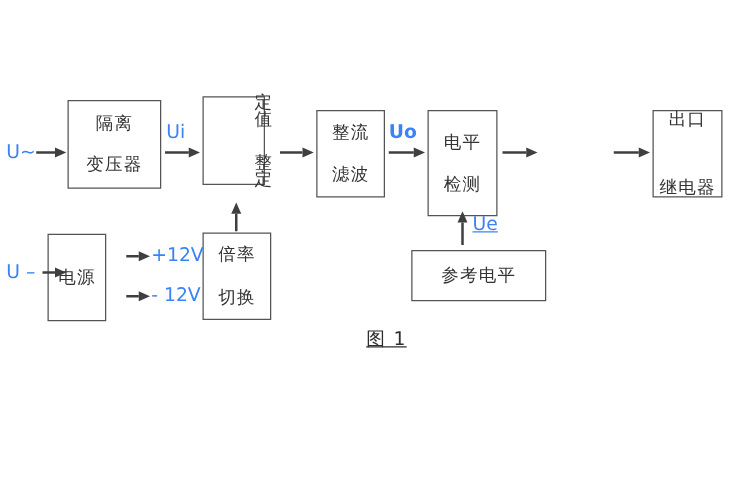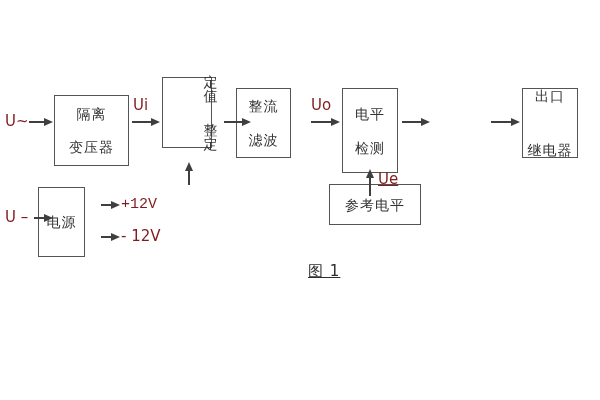--- a/index.html
+++ b/index.html
@@ -9,21 +9,21 @@
     overflow:hidden;
   }
   .box {
     position:absolute; box-sizing:border-box;
     border:1px solid #545454; background:#ffffff;
     display:flex; flex-direction:column; align-items:center; justify-content:center;
     gap:20px; font-size:14px; line-height:1; letter-spacing:1px;
   }
   .box.single { gap:0; }
   .lbl {
-    position:absolute; font-size:15px; line-height:1; color:#7f1d1d;
+    position:absolute; font-size:15px; line-height:1; color:#3b82f6;
     white-space:nowrap;
   }
   .harrow { position:absolute; height:2px; background:#3f3f3f; }
   .harrow::after {
     content:""; position:absolute; left:100%; top:50%; margin-top:-4.5px;
     width:0; height:0;
     border-left:9px solid #3f3f3f;
     border-top:4.5px solid transparent; border-bottom:4.5px solid transparent;
   }
   .varrow { position:absolute; width:2px; background:#3f3f3f; }
@@ -33,71 +33,75 @@
     border-bottom:9px solid #3f3f3f;
     border-left:4.5px solid transparent; border-right:4.5px solid transparent;
   }
   .caption { position:absolute; font-size:15px; color:#2e2e2e; letter-spacing:1px; }
 </style>
 </head>
 <body>
 
 <div class="canvas">
 
-  <div class="box" style="left:54px; top:95px; width:75px; height:71px;gap:19px;">
+  <div class="box" style="left:54px; top:80px; width:75px; height:71px;gap:19px;">
     <span>隔离</span>
     <span>变压器</span>
   </div>
 
   <div class="box" style="left:162px; top:77px; width:43px; height:71px;padding-left:48px;">
     <span>定值</span>
     <span>整定</span>
   </div>
 
-  <div class="box" style="left:236px; top:88px; width:55px; height:70px;">
+  <div class="box" style="left:253px; top:88px; width:55px; height:70px;">
     <span>整流</span>
     <span>滤波</span>
   </div>
 
   <div class="box" style="left:342px; top:88px; width:56px; height:85px;">
     <span>电平</span>
     <span>检测</span>
   </div>
 
 
   <div class="box" style="left:522px; top:88px; width:56px; height:70px;gap:40px;">
     <span>出口</span>
     <span>继电器</span>
   </div>
 
   <div class="box single" style="left:38px; top:187px; width:47px; height:70px;text-align:right;">
     <span>电源</span>
   </div>
 
+  <div class="box" style="left:162px; top:186px; width:55px; height:70px;">
+    <span>倍率</span>
+    <span>切换</span>
+  </div>
 
-  <div class="box single" style="left:329px; top:184px; width:92px; height:41px;">
+  <div class="box single" style="left:329px; top:200px; width:108px; height:41px;">
     <span>参考电平</span>
   </div>
 
   <span class="lbl" style="left:5px; top:114px;">U~</span>
   <span class="lbl" style="left:133px; top:98px;">Ui</span>
-  <span class="lbl" style="left:311px; top:98px;">Uo</span>
+  <span class="lbl" style="left:311px; top:98px;font-weight:bold;">Uo</span>
   <span class="lbl" style="left:5px; top:210px;">U –</span>
-  <span class="lbl" style="left:121px; top:197px;font-family:Liberation Mono, monospace;">+12V</span>
+  <span class="lbl" style="left:121px; top:197px;">+12V</span>
   <span class="lbl" style="left:121px; top:229px;">- 12V</span>
   <span class="lbl" style="left:378px; top:172px;text-decoration:underline;">Ue</span>
 
   <div class="harrow" style="left:29px; top:121px; width:15px;"></div>
   <div class="harrow" style="left:132px; top:121px; width:19px;"></div>
   <div class="harrow" style="left:224px; top:121px; width:18px;"></div>
   <div class="harrow" style="left:311px; top:121px; width:20px;"></div>
   <div class="harrow" style="left:402px; top:121px; width:19px;"></div>
   <div class="harrow" style="left:491px; top:121px; width:20px;"></div>
   <div class="harrow" style="left:34px; top:217px; width:10px;"></div>
   <div class="harrow" style="left:101px; top:204px; width:10px;"></div>
   <div class="harrow" style="left:101px; top:236px; width:10px;"></div>
 
   <div class="varrow" style="left:188px; top:171px; height:14px;"></div>
   <div class="varrow" style="left:369px; top:178px; height:18px;"></div>
 
-  <span class="caption" style="left:308px; top:262px;text-decoration:underline;">图 1</span>
+  <span class="caption" style="left:293px; top:262px;text-decoration:underline;">图 1</span>
 
 </div>
 
 </body></html>

